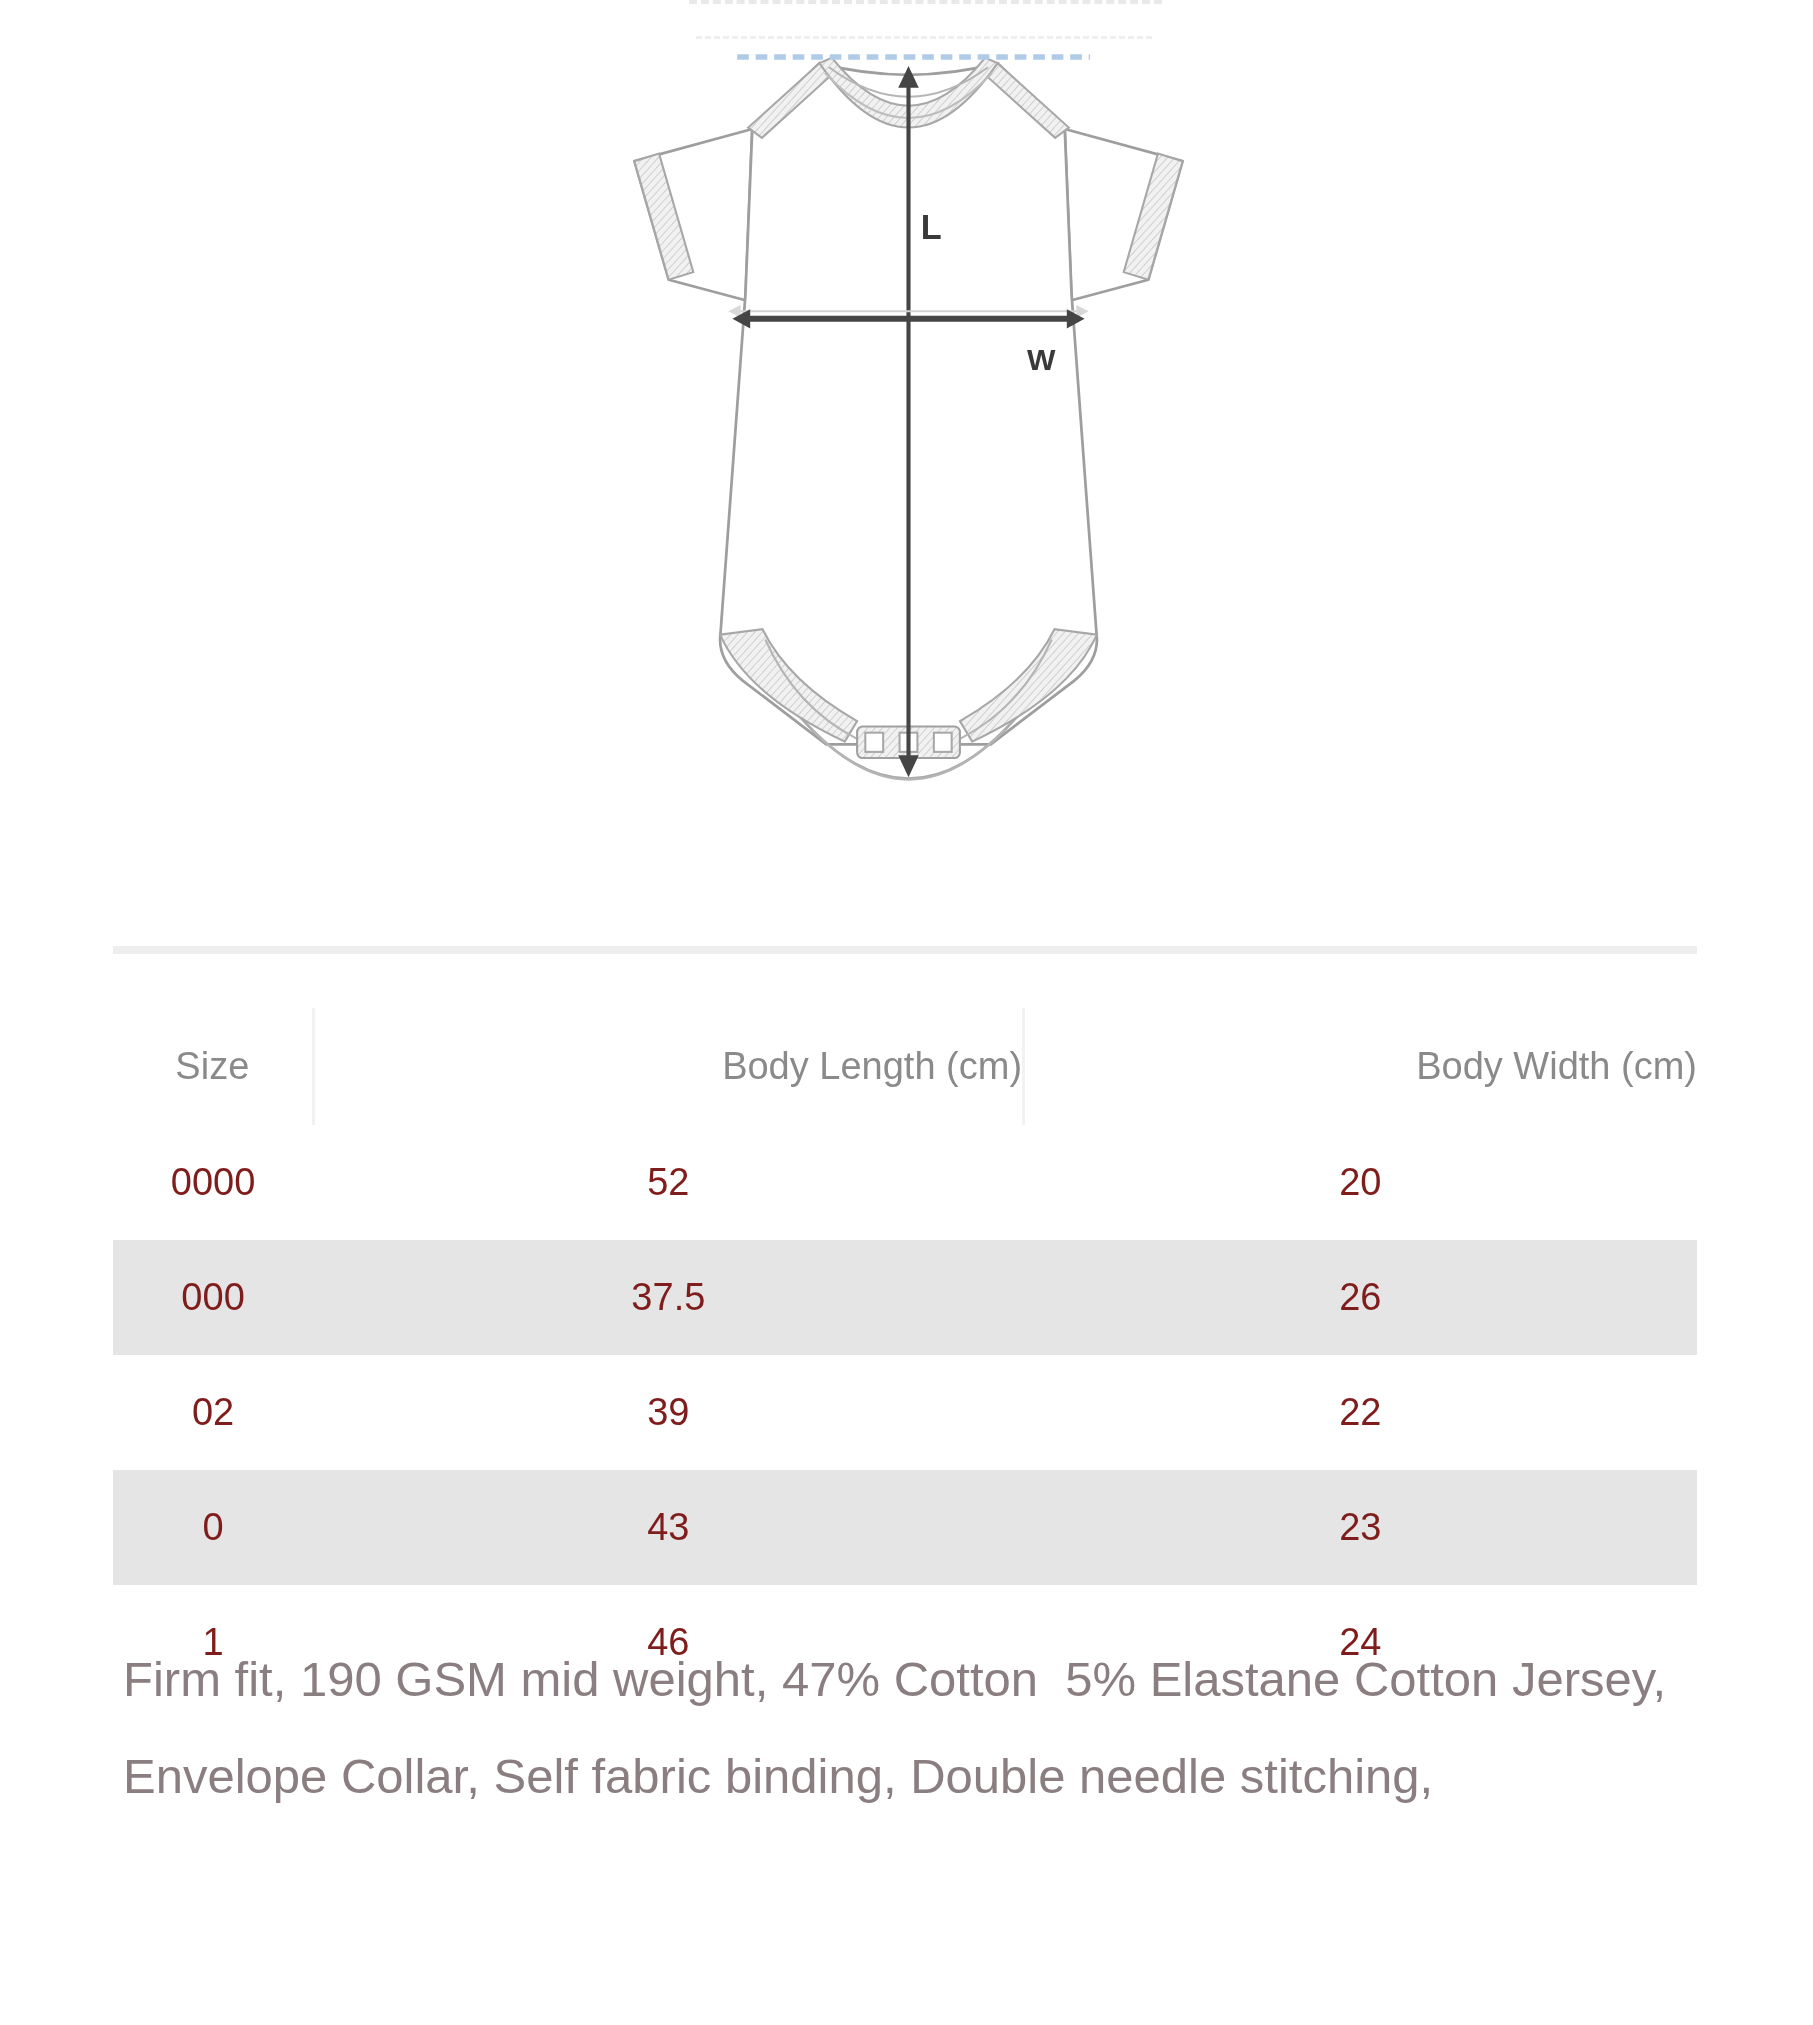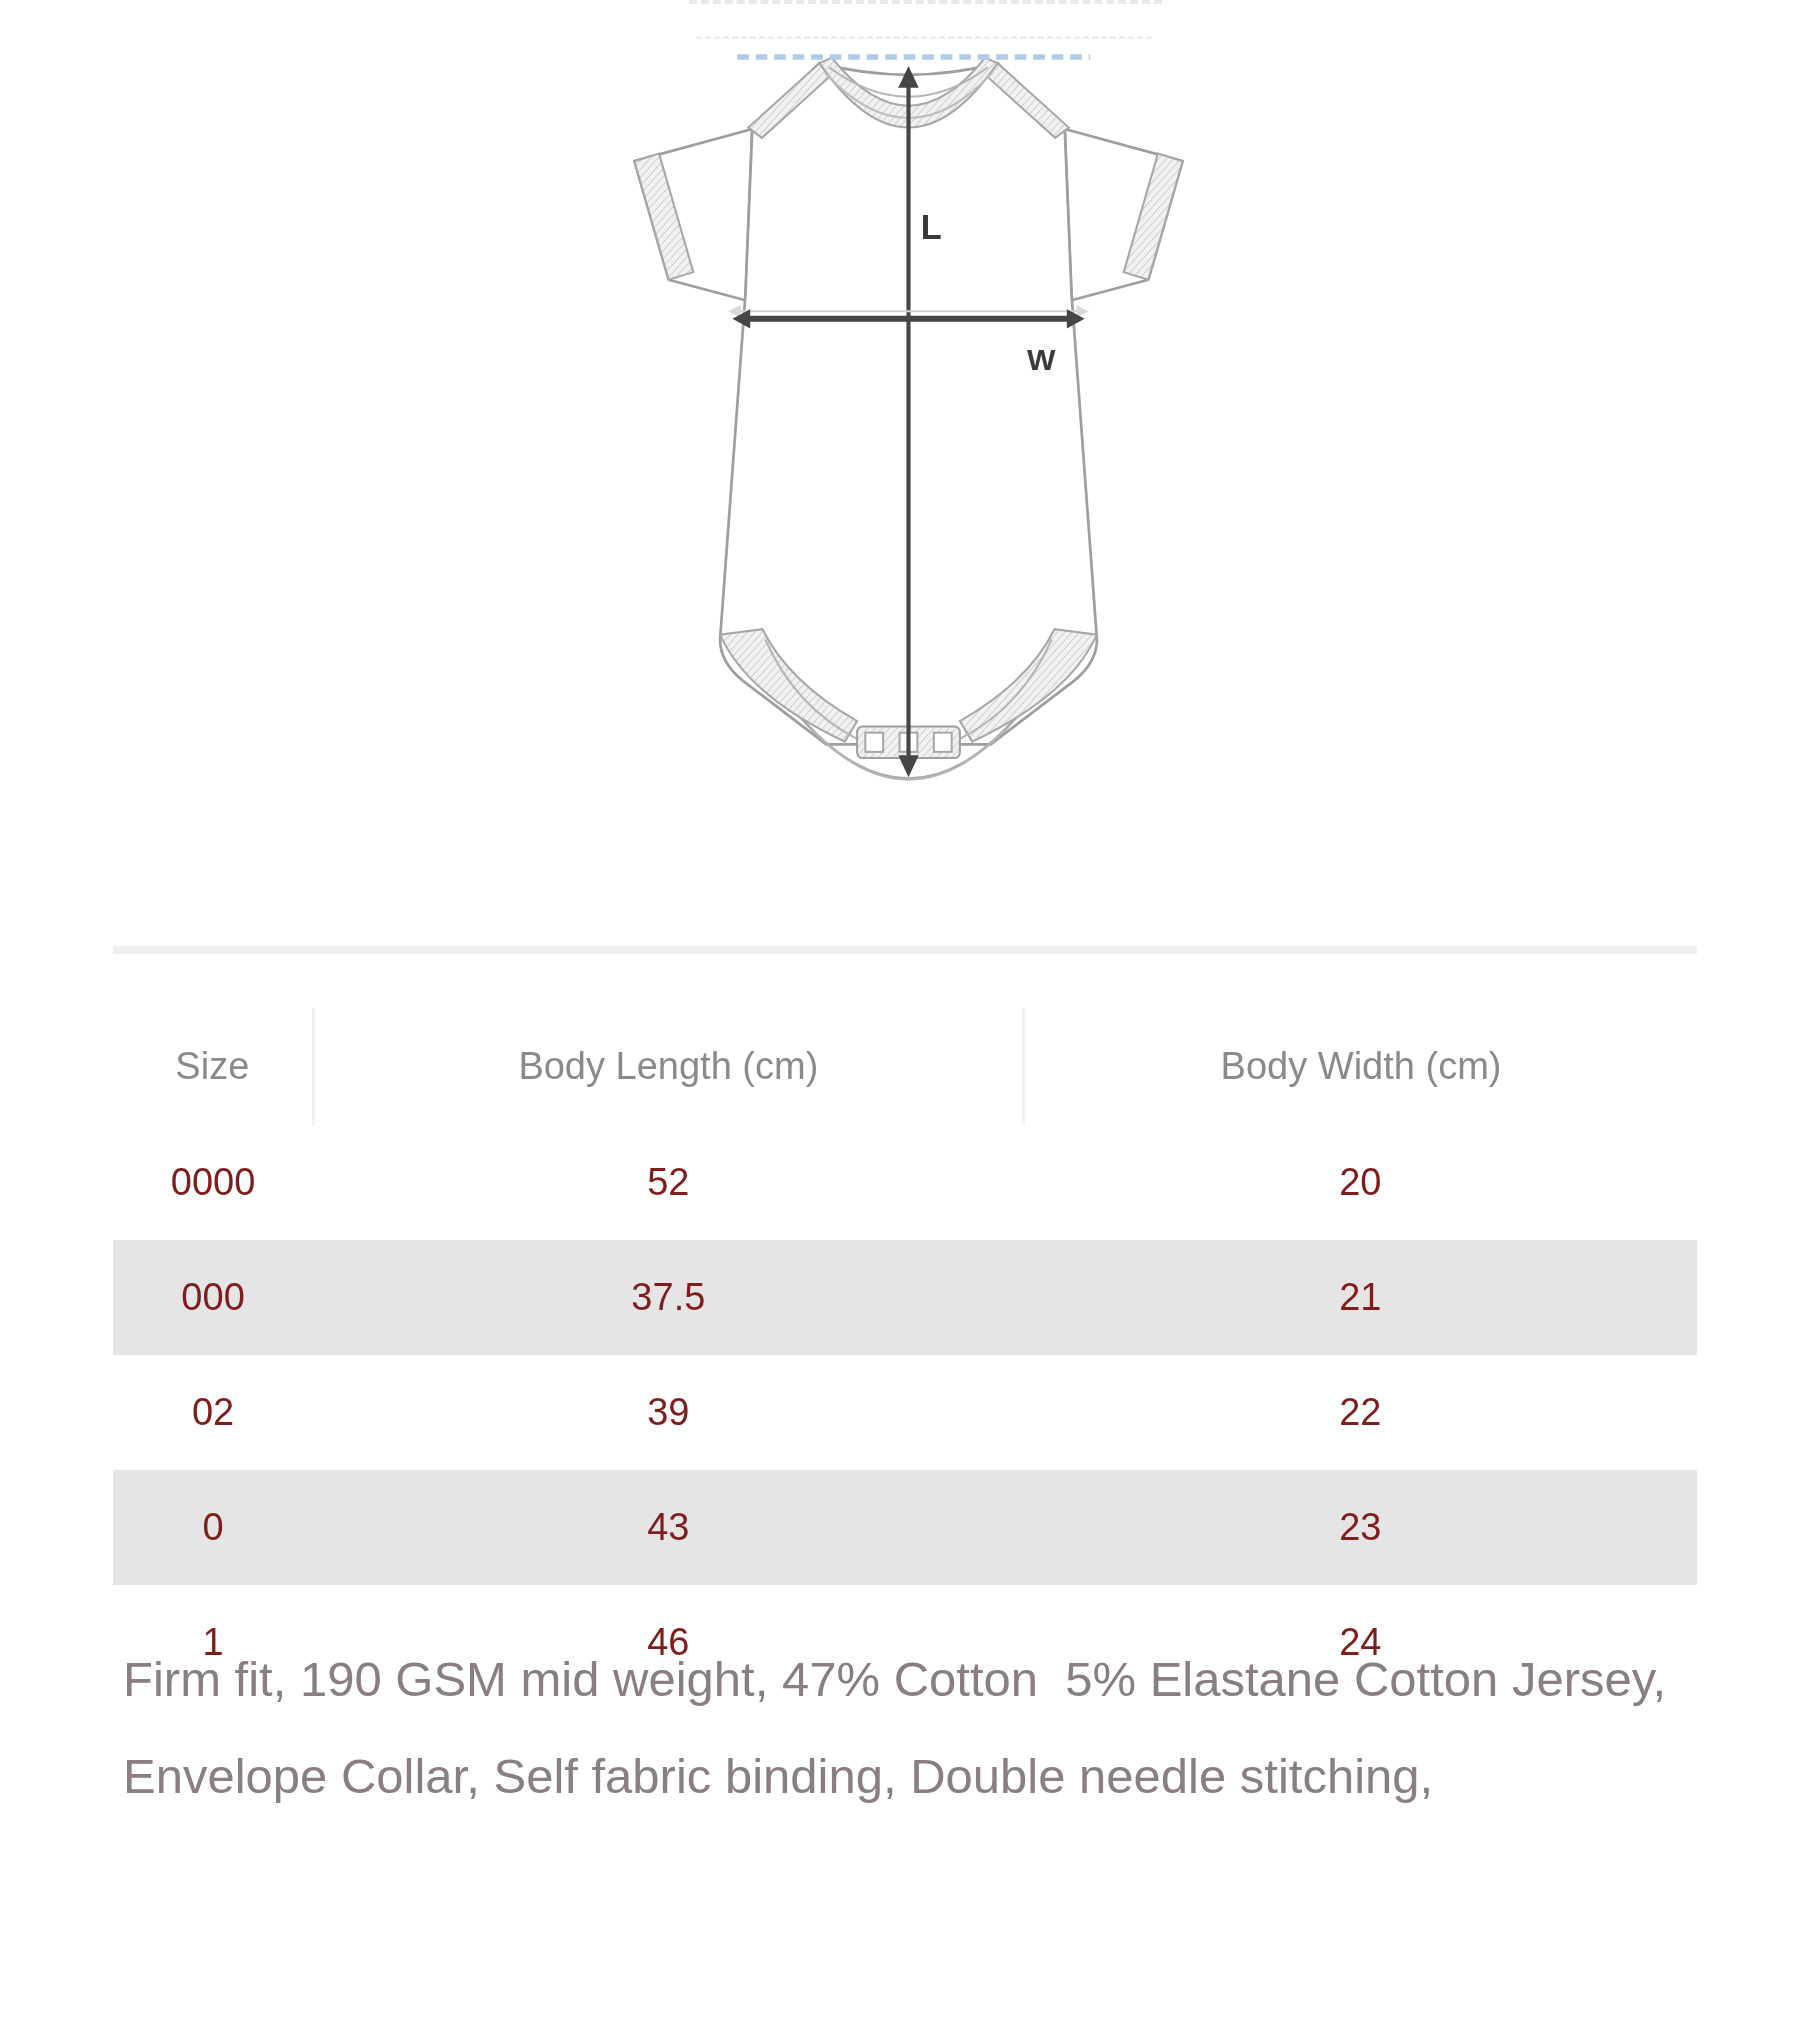--- a/index.html
+++ b/index.html
@@ -16,21 +16,21 @@
   .diagram-wrap{position:absolute;left:583px;top:27.4px;width:651px;height:796px;}
 
   
   .table-topbar{position:absolute;left:113px;top:946px;width:1584px;height:8.2px;background:#eeeeee;}
   .size-table-wrap{position:absolute;left:113px;top:1008px;width:1584px;}
   table.size-table{width:1584px;border-collapse:collapse;table-layout:fixed;}
   table.size-table th{
     height:117px;font-weight:400;font-size:38px;color:#8a8a8a;
     text-align:center;vertical-align:middle;padding:0;
   }
-  table.size-table th + th{border-left:3.4px solid #f2f2f2;}
+  table.size-table th + th{border-left:3.4px solid #f2f2f2;text-align:right;}
   table.size-table td{
     height:115px;font-size:38px;color:#7f1d1d;
     text-align:center;vertical-align:middle;padding:0;
   }
   table.size-table tbody tr:nth-child(even){background:#e5e5e5;}
 
   
   .description{position:absolute;left:123px;top:1631px;color:#8b7e81;}
   .description .line{
     font-size:49px;line-height:97px;white-space:pre;letter-spacing:0px;
@@ -124,21 +124,21 @@
     </thead>
     <tbody>
       <tr>
         <td>0000</td>
         <td>52</td>
         <td>20</td>
       </tr>
       <tr>
         <td>000</td>
         <td>37.5</td>
-        <td>21</td>
+        <td>26</td>
       </tr>
       <tr>
         <td>02</td>
         <td>39</td>
         <td>22</td>
       </tr>
       <tr>
         <td>0</td>
         <td>43</td>
         <td>23</td>

